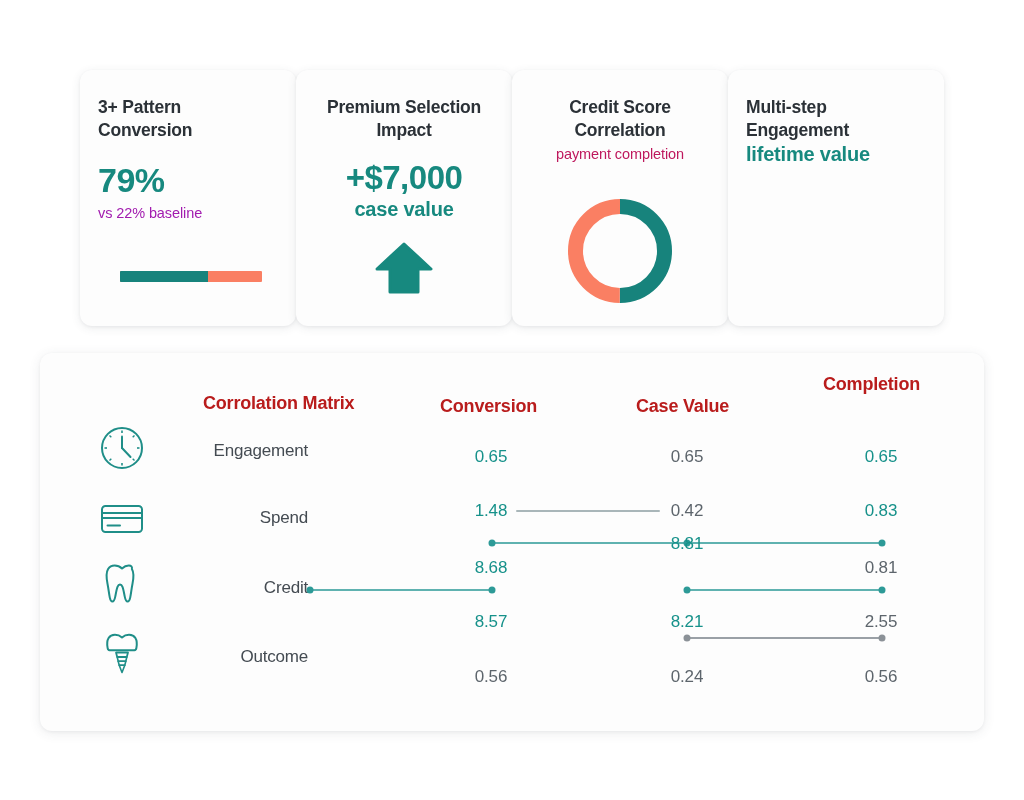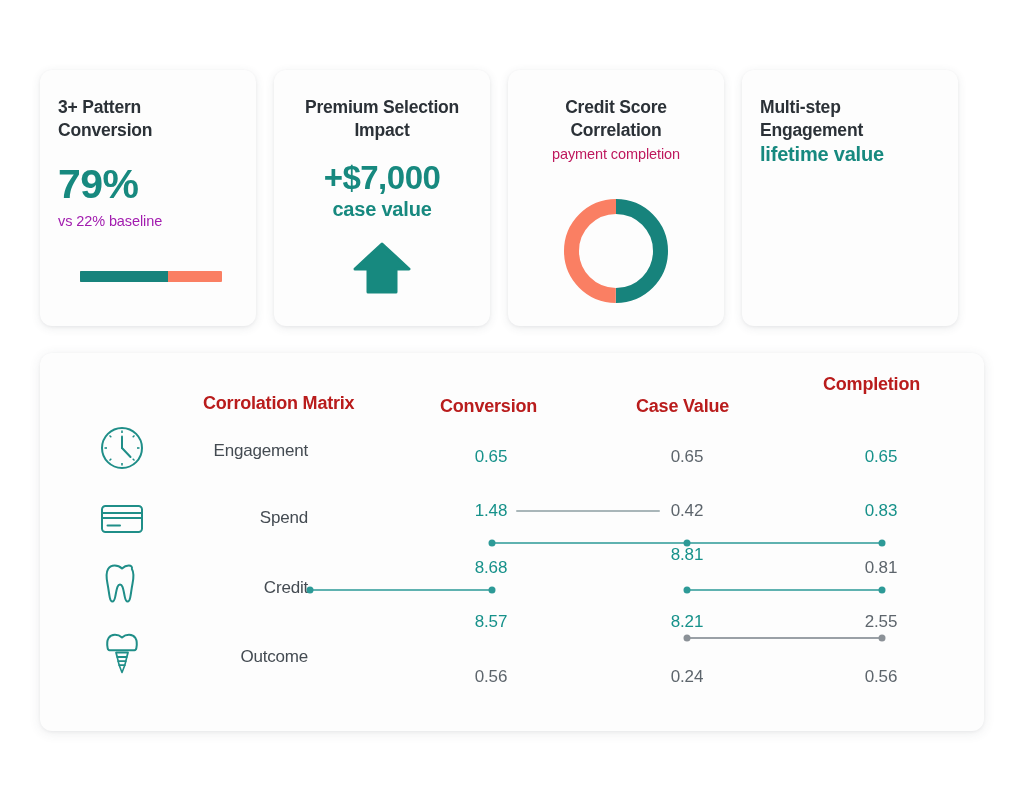--- a/index.html
+++ b/index.html
@@ -18,22 +18,21 @@
   }
 
   
   .kpi-row {
     position: absolute;
     left: 40px;
     top: 70px;
     width: 944px;
     height: 256px;
     display: flex;
-    justify-content: flex-start;
-    gap: 18px;
+    justify-content: center;
   }
   .kpi-card {
     width: 216px;
     height: 256px;
     background: #fdfdfd;
     border-radius: 12px;
     box-shadow: 0 2px 10px rgba(60,70,80,0.10), 0 1px 3px rgba(60,70,80,0.06);
     box-sizing: border-box;
     padding: 26px 18px 18px 18px;
     position: relative;
@@ -47,21 +46,21 @@
   }
   .kpi-title.center { text-align: center; }
   .kpi-sub-gray {
     font-size: 14.5px;
     color: #be185d;
     text-align: center;
     margin-top: 4px;
     letter-spacing: -0.1px;
   }
   .kpi-big {
-    font-size: 41px;
+    font-size: 34px;
     font-weight: bold;
     color: #17897f;
     letter-spacing: -0.5px;
     line-height: 1.1;
   }
   .kpi-big.center { text-align: center; }
   .kpi-note {
     font-size: 14.5px;
     color: #a21caf;
     letter-spacing: -0.1px;
@@ -335,21 +334,21 @@
 
   <div class="mx-val teal" style="left:451px; top:447px">0.65</div>
   <div class="mx-val gray" style="left:647px; top:447px">0.65</div>
   <div class="mx-val teal" style="left:841px; top:447px">0.65</div>
 
   <div class="mx-val teal" style="left:451px; top:501px">1.48</div>
   <div class="mx-val gray" style="left:647px; top:501px">0.42</div>
   <div class="mx-val teal" style="left:841px; top:501px">0.83</div>
 
   <div class="mx-val teal" style="left:451px; top:558px">8.68</div>
-  <div class="mx-val teal" style="left:647px; top:545px">8.81</div>
+  <div class="mx-val teal" style="left:647px; top:534px">8.81</div>
   <div class="mx-val gray" style="left:841px; top:558px">0.81</div>
 
   <div class="mx-val teal" style="left:451px; top:612px">8.57</div>
   <div class="mx-val teal" style="left:647px; top:612px">8.21</div>
   <div class="mx-val gray" style="left:841px; top:612px">2.55</div>
 
   <div class="mx-val gray" style="left:451px; top:667px">0.56</div>
   <div class="mx-val gray" style="left:647px; top:667px">0.24</div>
   <div class="mx-val gray" style="left:841px; top:667px">0.56</div>
 

